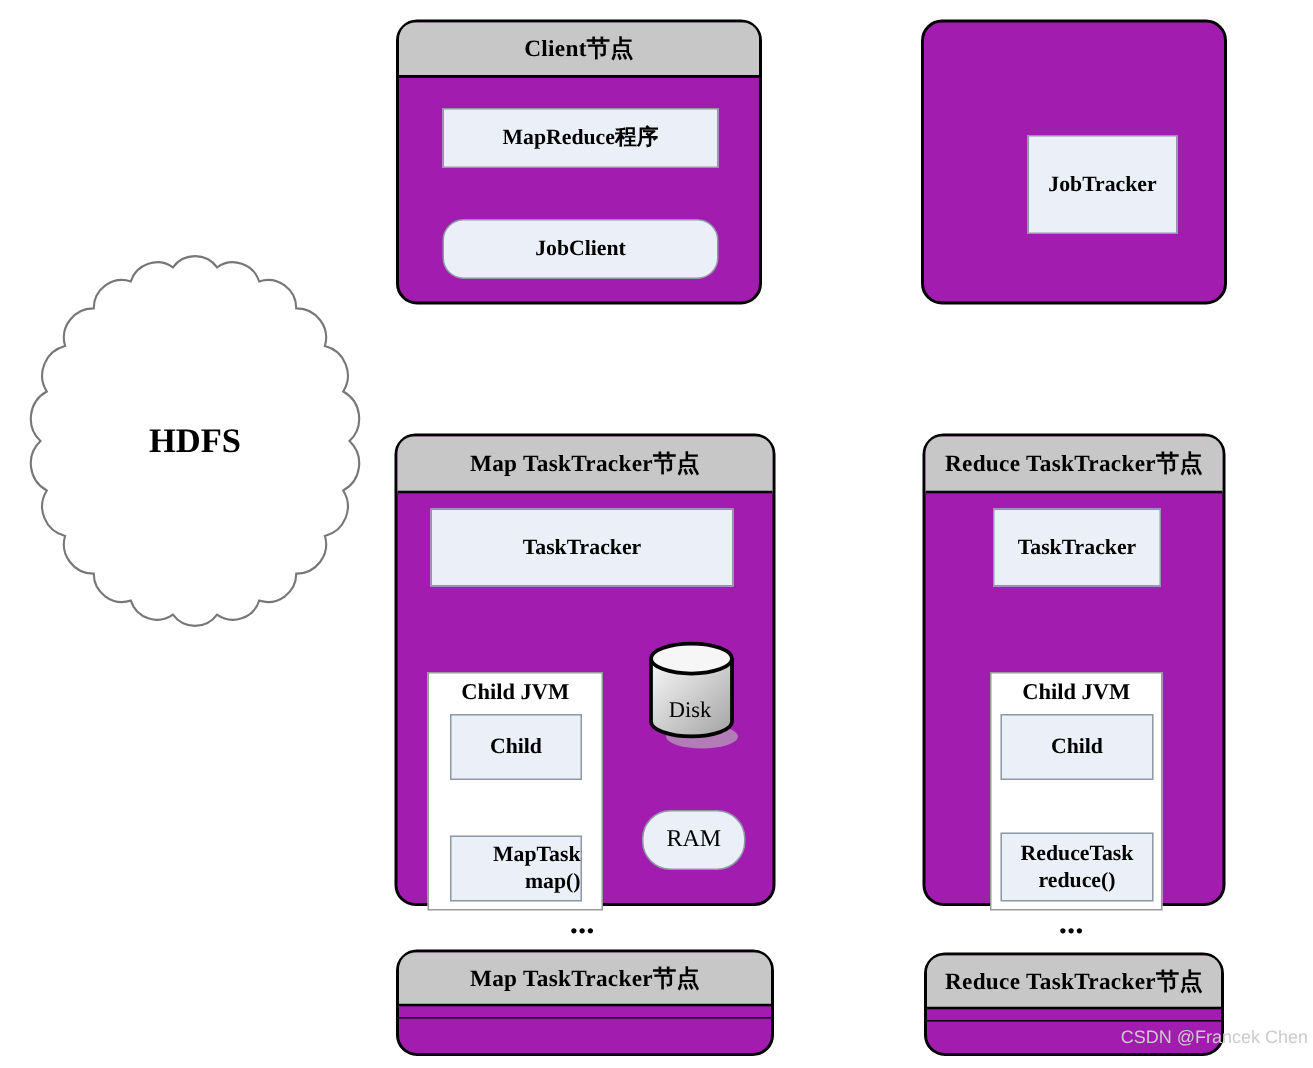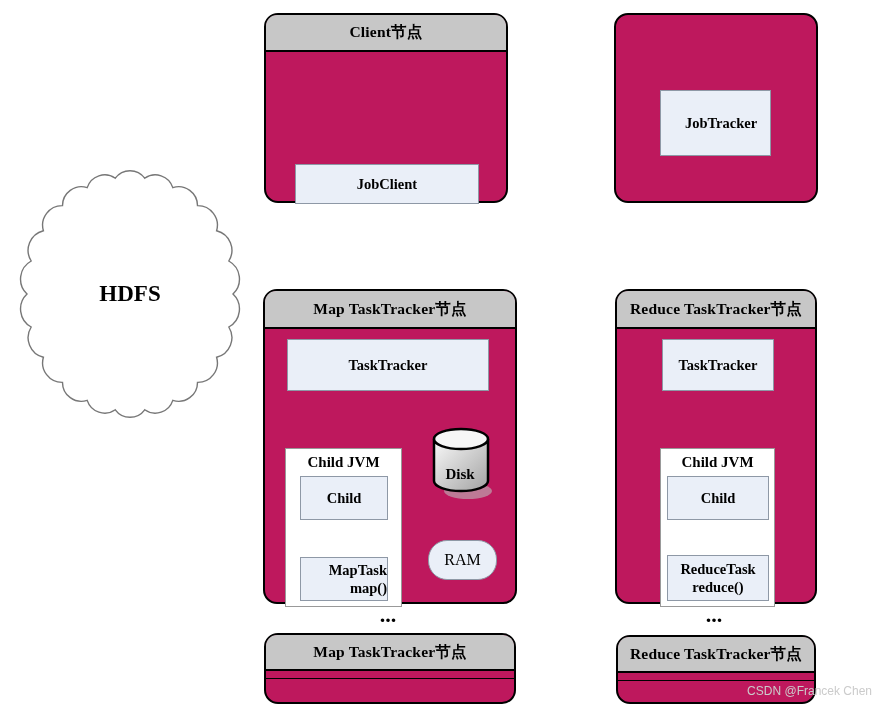--- a/index.html
+++ b/index.html
@@ -1,19 +1,19 @@
 <!DOCTYPE html>
 <html style="--header-bg: #c7c7c7; --box-fill: #eaeff8; --box-border: #8e98a6; --watermark: #cbcbcb;"><head>
 <meta charset="utf-8">
 <style>
   html,body{margin:0;padding:0;background:#fff;}
   #stage{position:relative;width:875px;height:712px;background:#fff;overflow:hidden;
          font-family:"Liberation Serif","DejaVu Serif",serif;color:#000;}
 
-  .node{position:absolute;background:#be185d;border:2px solid #000;border-radius:14px;}
+  .node{position:absolute;background:#a21caf;border:2px solid #000;border-radius:14px;}
   .node-header{position:absolute;top:0;left:0;right:0;background:var(--header-bg,#c7c7c7);
         border-bottom:2.5px solid #000;border-radius:11px 11px 0 0;
         display:flex;align-items:center;justify-content:center;
         font-weight:bold;font-size:15.5px;letter-spacing:.2px;}
   .hdr35{height:35px;} .hdr36{height:36px;} .hdr34{height:34px;}
 
   .ibox{position:absolute;background:var(--box-fill,#eaeff8);border:1px solid var(--box-border,#8e98a6);
         display:flex;flex-direction:column;align-items:center;justify-content:center;
         font-weight:bold;font-size:14.5px;text-align:center;line-height:1.25;}
 
@@ -24,21 +24,21 @@
 
   .stub-rule{position:absolute;left:0;right:0;border-top:1.5px solid #000;}
 
   #hdfs-cloud{position:absolute;left:14px;top:168px;width:232px;height:252px;}
   #hdfs-cloud svg{position:absolute;inset:0;}
   #hdfs-label{position:absolute;inset:0;display:flex;align-items:center;justify-content:center;
         font-family:Liberation Serif, serif;font-weight:bold;font-size:23px;}
 
   #disk-wrap{position:absolute;left:165px;top:135px;width:64px;height:78px;}
   #disk-label{position:absolute;left:0;right:4px;top:40px;text-align:center;
-        font-weight:bold;font-size:15px;}
+        font-weight:normal;font-size:15px;}
 
   .ram{position:absolute;background:var(--box-fill,#eaeff8);border:1.2px solid #8e98a6;
         border-radius:19px;display:flex;align-items:center;justify-content:center;
         font-weight:normal;font-size:16px;}
 
   #watermark{position:absolute;right:3px;top:684px;color:var(--watermark,#cbcbcb);
         font-family:"Liberation Sans","DejaVu Sans",sans-serif;font-size:12px;z-index:9;}
 </style>
 </head>
 <body>
@@ -47,25 +47,26 @@
 
   <div id="hdfs-cloud">
     <svg viewBox="0 0 232 252" width="232" height="252" aria-hidden="true">
       <path d="M219.0,126.0 A20.6,20.6 0 0 1 214.8,159.0 A20.2,20.2 0 0 1 202.6,189.3 A19.6,19.6 0 0 1 183.5,214.4 A18.9,18.9 0 0 1 158.8,232.4 A18.4,18.4 0 0 1 130.7,241.8 A18.2,18.2 0 0 1 101.3,241.8 A18.4,18.4 0 0 1 73.2,232.4 A18.9,18.9 0 0 1 48.5,214.4 A19.6,19.6 0 0 1 29.4,189.3 A20.2,20.2 0 0 1 17.2,159.0 A20.6,20.6 0 0 1 13.0,126.0 A20.6,20.6 0 0 1 17.2,93.0 A20.2,20.2 0 0 1 29.4,62.7 A19.6,19.6 0 0 1 48.5,37.6 A18.9,18.9 0 0 1 73.2,19.6 A18.4,18.4 0 0 1 101.3,10.2 A18.2,18.2 0 0 1 130.7,10.2 A18.4,18.4 0 0 1 158.8,19.6 A18.9,18.9 0 0 1 183.5,37.6 A19.6,19.6 0 0 1 202.6,62.7 A20.2,20.2 0 0 1 214.8,93.0 A20.6,20.6 0 0 1 219.0,126.0 Z" fill="#ffffff" stroke="#777" stroke-width="1.4"></path>
     </svg>
     <div id="hdfs-label">HDFS</div>
   </div>
 
   <div class="node" style="left:264px;top:13px;width:240px;height:186px;">
     <div class="node-header hdr35">Client节点</div>
-    <div class="ibox" style="left:29px;top:149px;width:182px;height:38px;">JobClient</div>
+    <div class="ibox" style="left:29px;top:57px;width:182px;height:38px;">MapReduce程序</div>
+    <div class="ibox" style="left:29px;top:131px;width:182px;height:38px;border-radius:14px;">JobClient</div>
   </div>
 
   <div class="node" style="left:614px;top:13px;width:200px;height:186px;">
-    <div class="ibox" style="left:44px;top:75px;width:98px;height:64px;padding-left:11px;">JobTracker</div>
+    <div class="ibox" style="left:69px;top:75px;width:98px;height:64px;">JobTracker</div>
   </div>
 
   <div class="node" style="left:263px;top:289px;width:250px;height:311px;">
     <div class="node-header hdr36">Map TaskTracker节点</div>
     <div class="ibox" style="left:22px;top:48px;width:200px;height:50px;">TaskTracker</div>
 
     <div class="jvm" style="left:20px;top:139px;width:115px;height:157px;">
       <div class="jvm-title">Child JVM</div>
       <div class="ibox" style="left:14px;top:27px;width:86px;height:42px;">Child</div>
       <div class="ibox" style="left:14px;top:108px;width:86px;height:42px;align-items:flex-end;">

